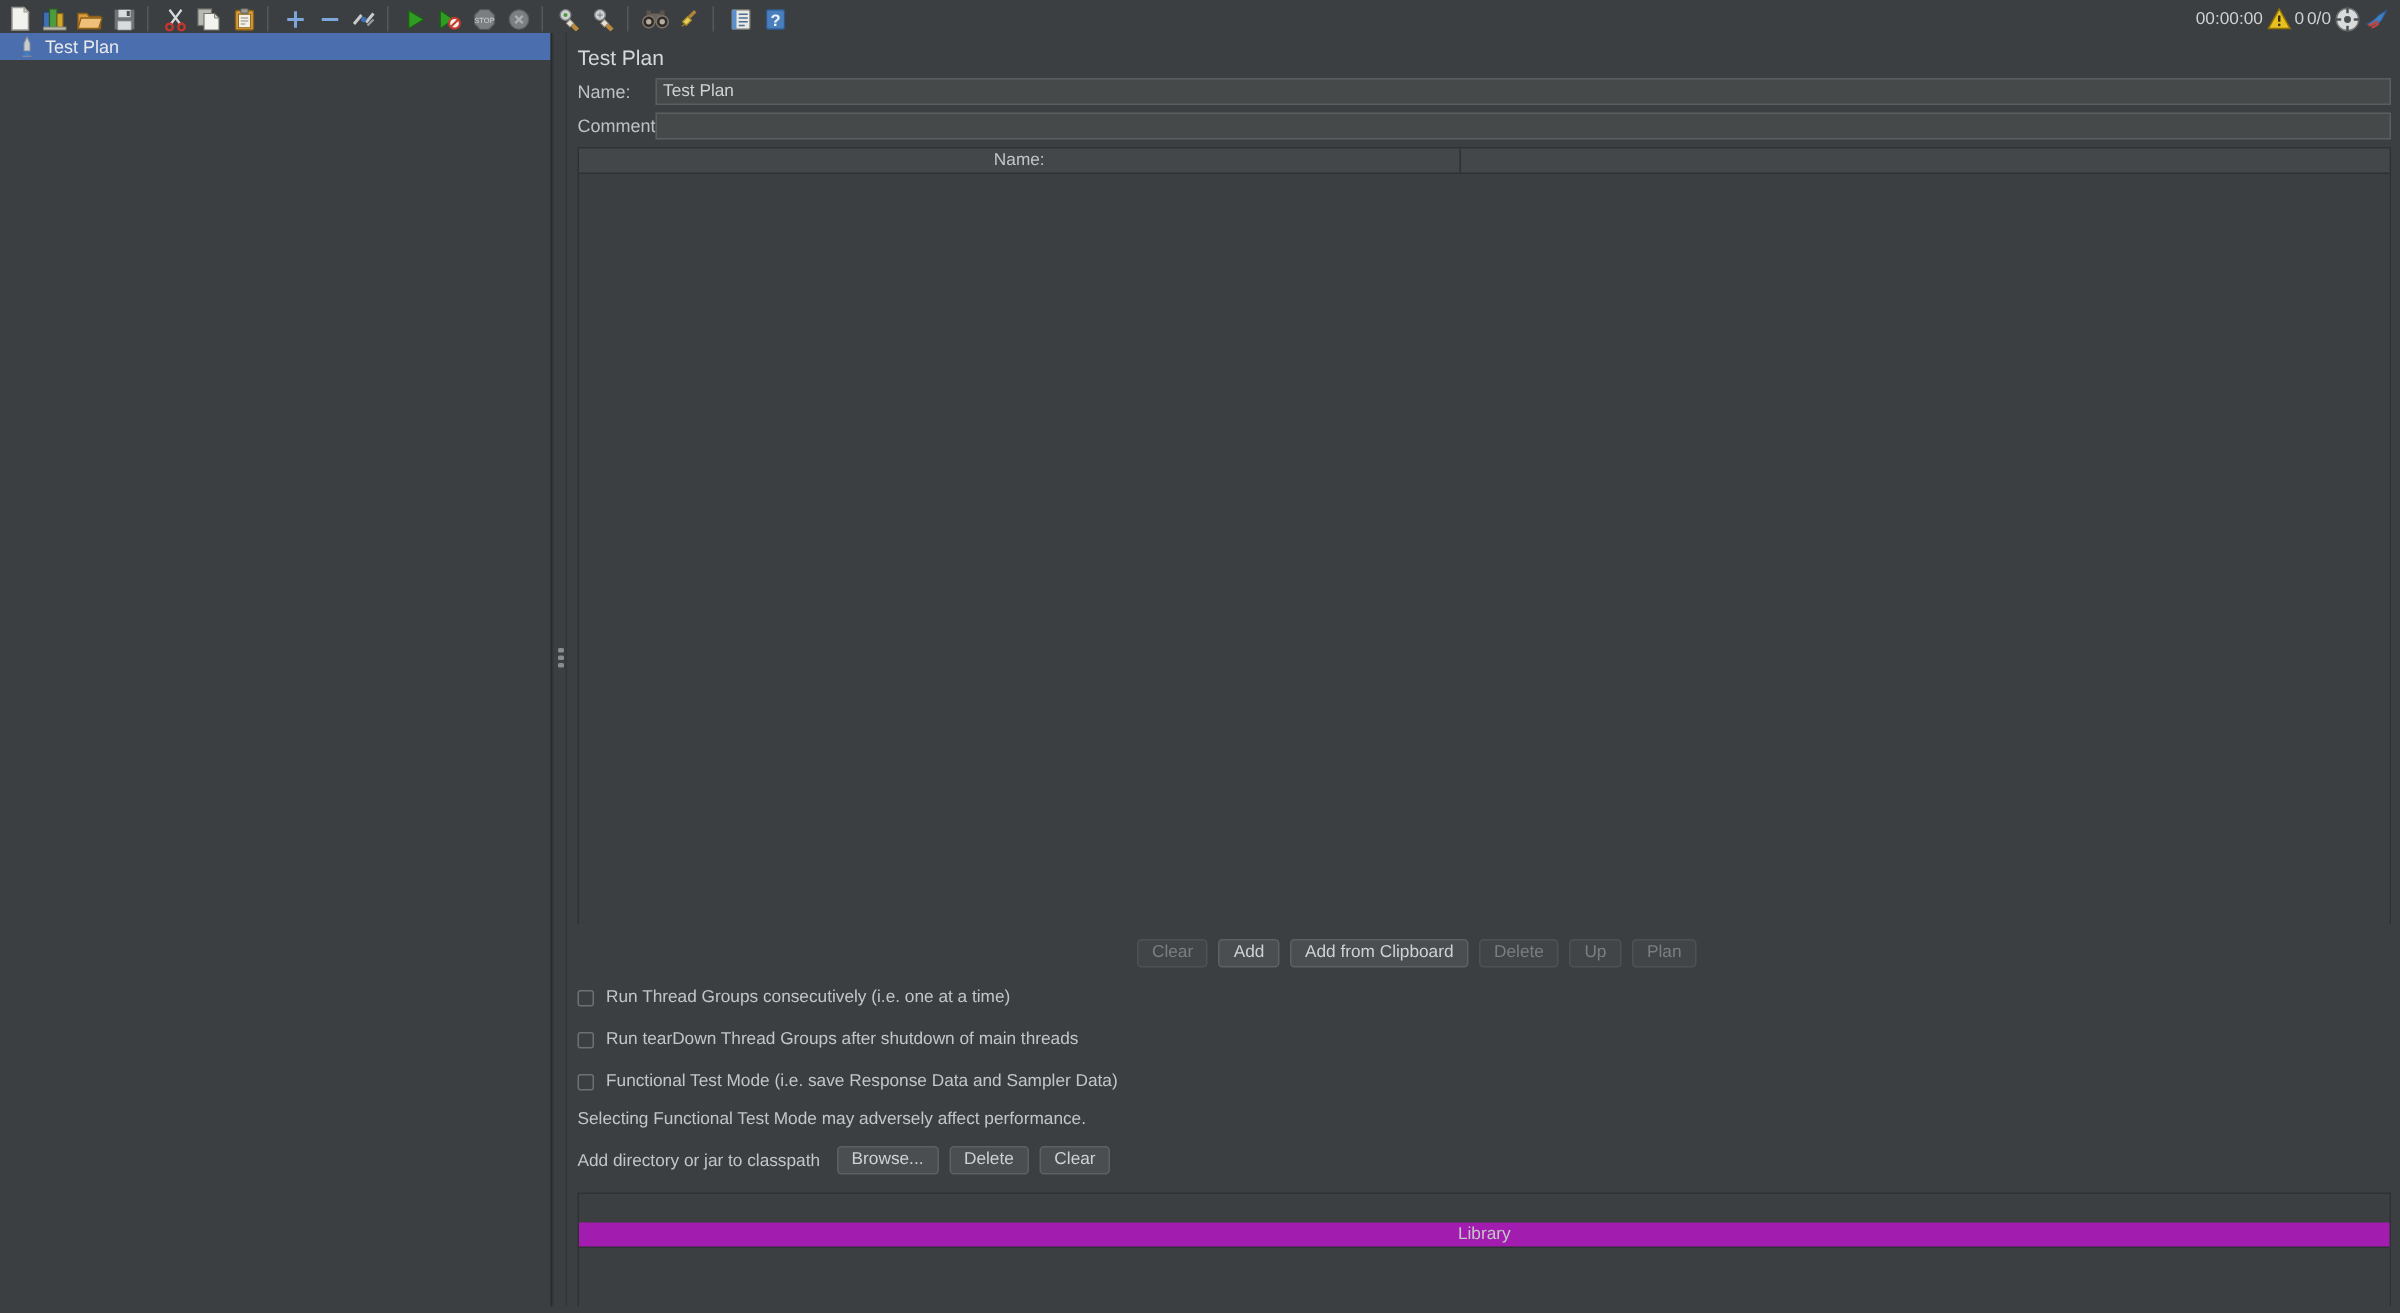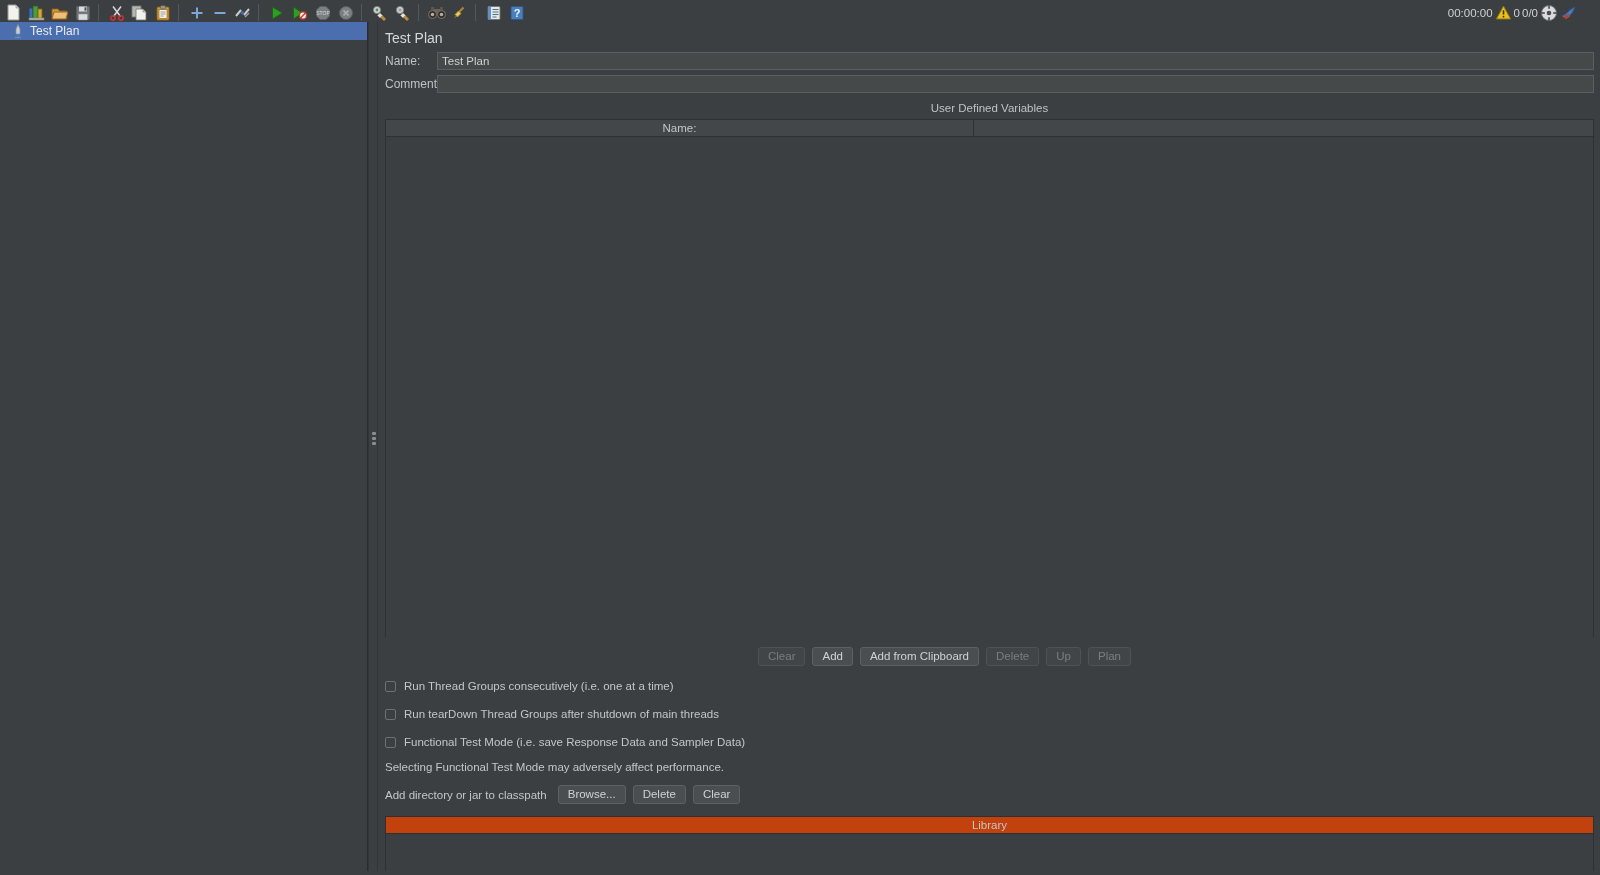--- a/index.html
+++ b/index.html
@@ -35,21 +35,21 @@
     width: 1px; height: 17px;
     background: #555859;
     margin: 0 4px;
   }
   .tb-spacer { flex: 1; }
 
   
   #tb-status {
     display: flex; align-items: center;
     gap: 2px;
-    padding-right: 22px;
+    padding-right: 6px;
     font-size: 11.5px;
     color: #cfd2d4;
   }
   #tb-status .num { font-size: 11.5px; color: #cfd2d4; }
 
   
   #main {
     position: absolute;
     top: 22px; left: 0;
     width: 1600px; height: 849px;
@@ -227,25 +227,26 @@
     text-align: center;
   }
 
   #library-table {
     margin: 12px 6px 0 6px;
     border: 1px solid #2e3133;
     background: #3c3f41;
   }
   #library-head {
     height: 17px;
-    background: #c2410c;
+    background: #a21caf;
     border-bottom: 1px solid #2e3133;
     display: flex; align-items: center; justify-content: center;
     font-size: 11.5px;
     color: #c3c6c8;
+    margin-top: 19px;
   }
   #library-body { height: 44px; background: #3c3f41; }
 
   svg { display: block; }
 </style>
 </head>
 <body>
 
 <div id="toolbar">
 
@@ -524,21 +525,20 @@
     <div class="form-row">
       <span class="lbl">Name:</span>
       <input class="txtfield" type="text" value="Test Plan" style="">
     </div>
 
     <div class="form-row">
       <span class="lbl">Comments:</span>
       <input class="txtfield" type="text" value="" style="">
     </div>
 
-    <div id="udv-title">User Defined Variables</div>
 
     <div id="udv-table">
       <div id="udv-head">
         <div class="th th-name">Name:</div>
       </div>
       <div id="udv-body"></div>
     </div>
 
     <div id="udv-buttons">
       <button class="btn disabled">Clear</button>

